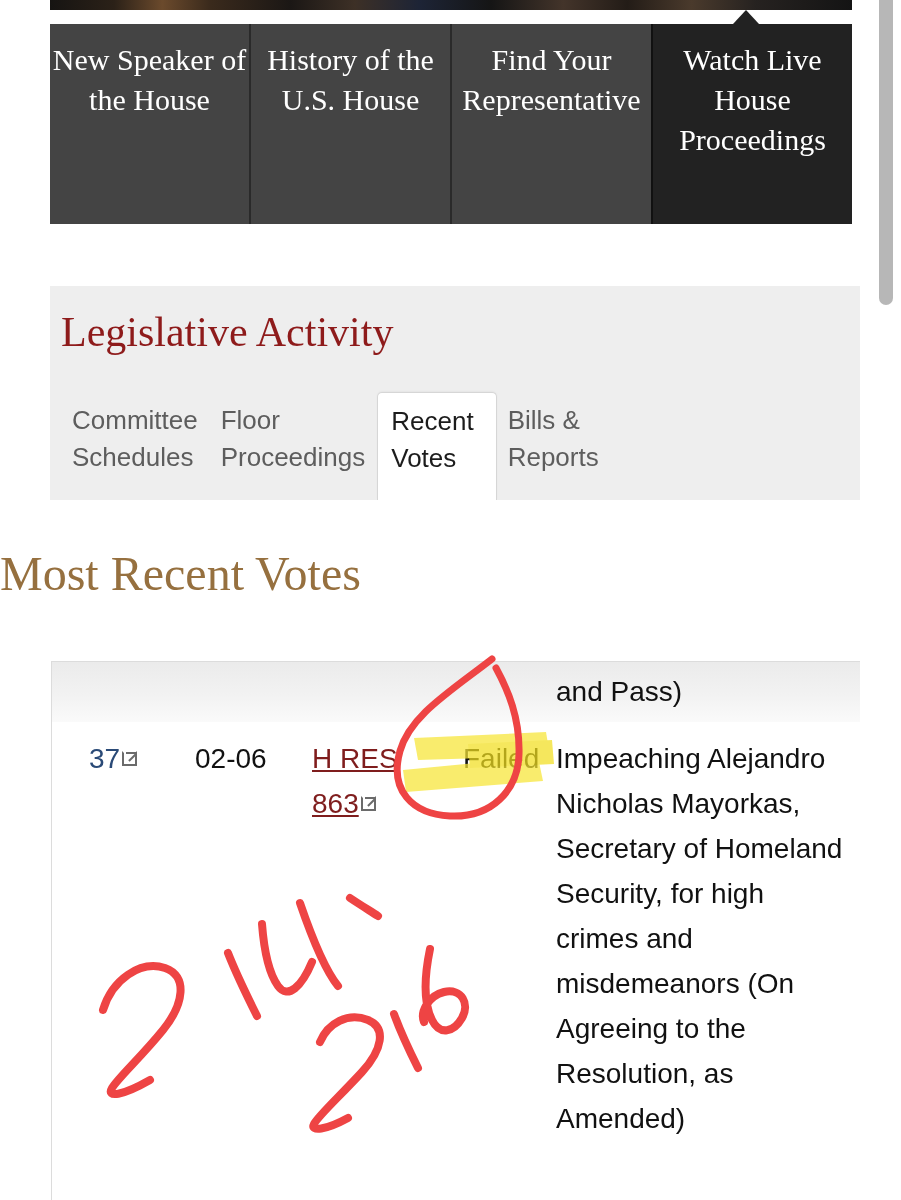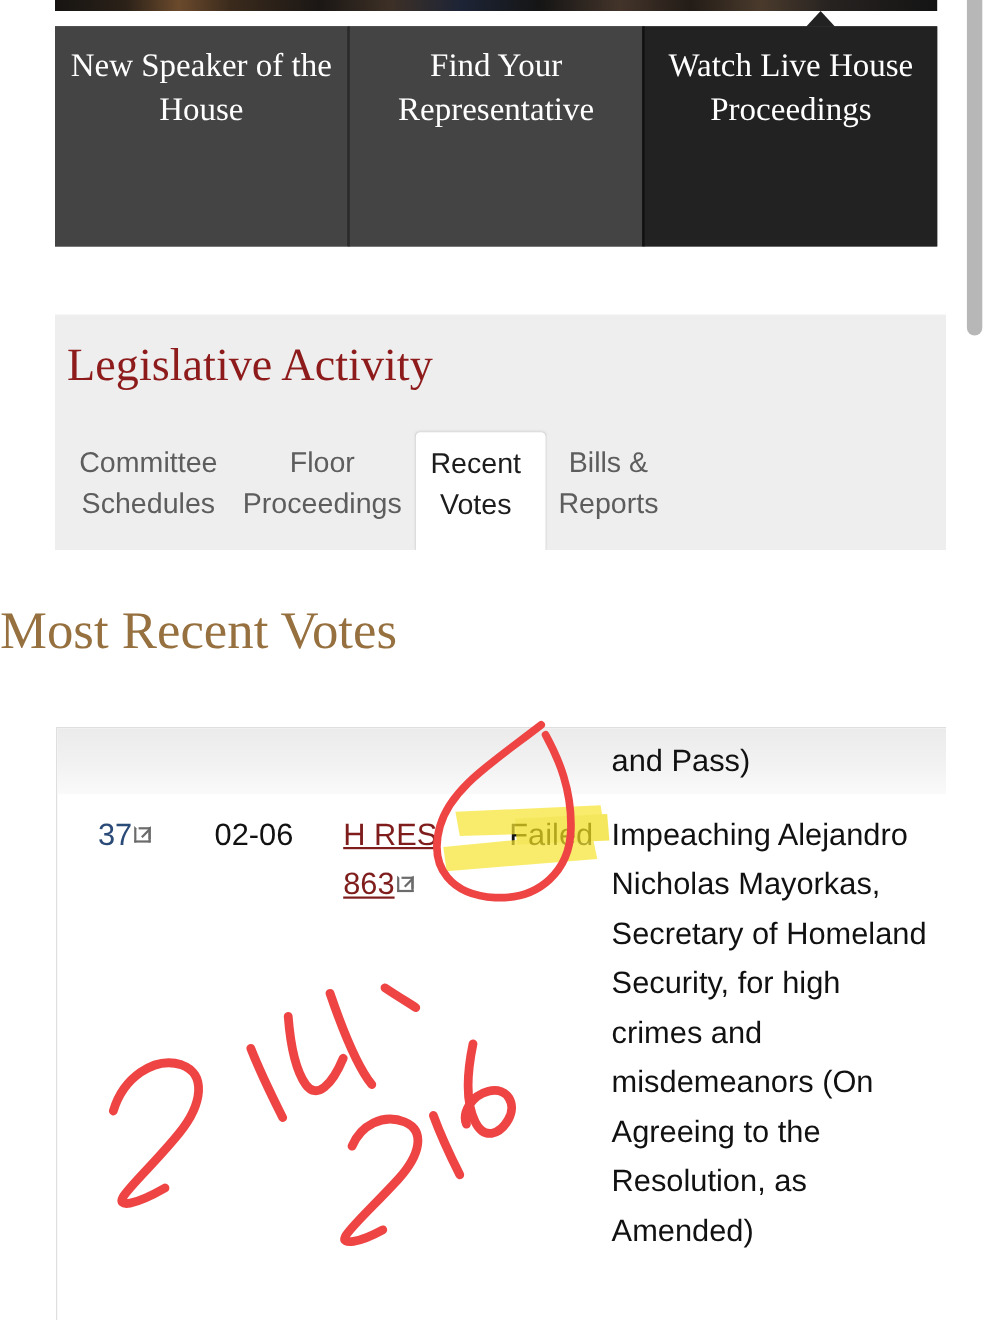--- a/index.html
+++ b/index.html
@@ -47,21 +47,20 @@
     white-space:normal;
   }
   .nav-tab:first-child{border-left:none;}
   .nav-tab .lbl{display:block;max-width:100%;}
   .nav-tab.active{background:#222222;border-left:2px solid #111111;}
 
   
   .legpanel{
     position:absolute;left:50px;top:286px;width:814px;height:214px;
     background:#eeeeee;
-    text-align:center;
   }
   .legpanel h2{
     margin:0;position:absolute;left:11px;top:22px;
     font-family:"Liberation Serif", serif;
     font-size:42px;line-height:48px;font-weight:400;
     color:#8e1b1b;
   }
   .legtabs{
     position:absolute;left:11px;top:106px;right:0;height:108px;
     display:flex;align-items:flex-start;
@@ -161,20 +160,23 @@
 <div class="page">
 
   <div class="photo-strip left-edge"></div>
   <div class="photo-strip"></div>
 
   <div class="nav-caret"></div>
 
   <div class="navbar">
     <div class="nav-tab">
       <span class="lbl">New Speaker of the House</span>
+    </div>
+    <div class="nav-tab">
+      <span class="lbl">History of the U.S. House</span>
     </div>
     <div class="nav-tab">
       <span class="lbl">Find Your Representative</span>
     </div>
     <div class="nav-tab active">
       <span class="lbl">Watch Live House Proceedings</span>
     </div>
   </div>
 
   <div class="legpanel">

